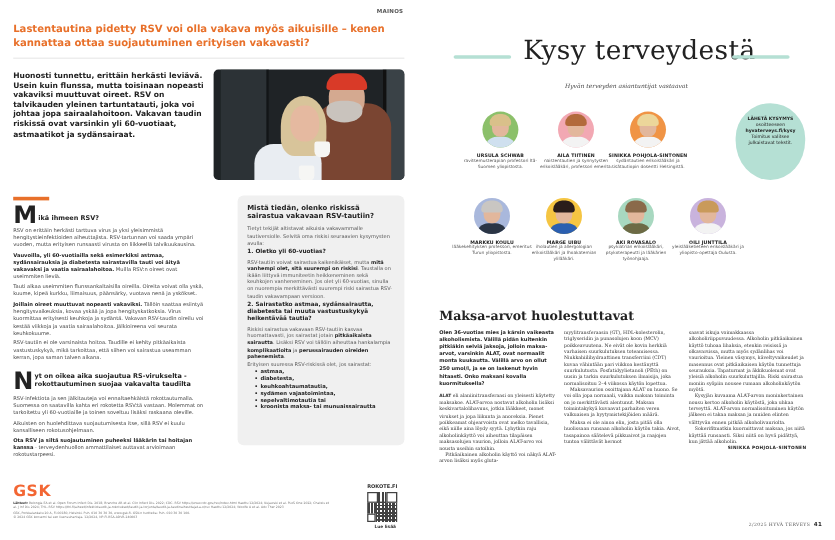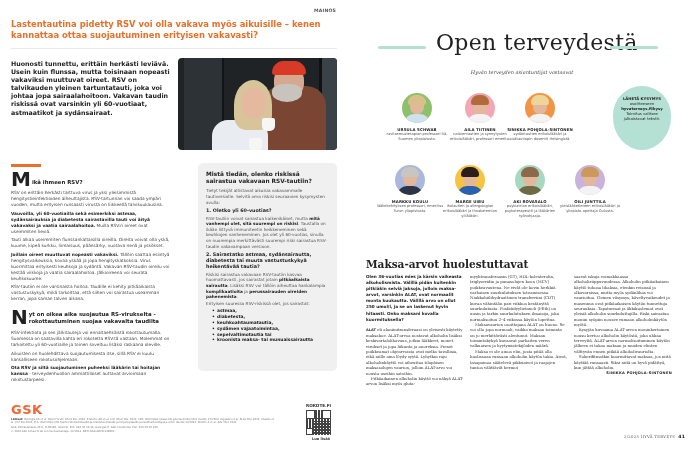--- a/index.html
+++ b/index.html
@@ -171,21 +171,21 @@
   <span class="qr-label">ROKOTE.FI</span>
   <div class="qr">
       <div class="qr-c"></div>
       <div class="qr-n"></div>
     </div>
   <span class="qr-caption">Lue lisää</span>
 </div>
 
 <div class="right-page">
   <div class="deco-line deco-left"></div>
-  <h1 class="masthead">Open terveydestä</h1>
+  <h1 class="masthead">Kysy terveydestä</h1>
   <div class="deco-line" style="left:262px;width:48px;"></div>
   <p class="masthead-sub">Hyvän terveyden asiantuntijat vastaavat</p>
 
   <div class="send-bubble">
     <span class="t1">LÄHETÄ KYSYMYS</span>
     <span class="t2">osoitteeseen</span>
     <span class="t1">hyvaterveys.fi/kysy</span>
     <span class="t2">Toimitus valitsee julkaistavat tekstit.</span>
   </div>
 

